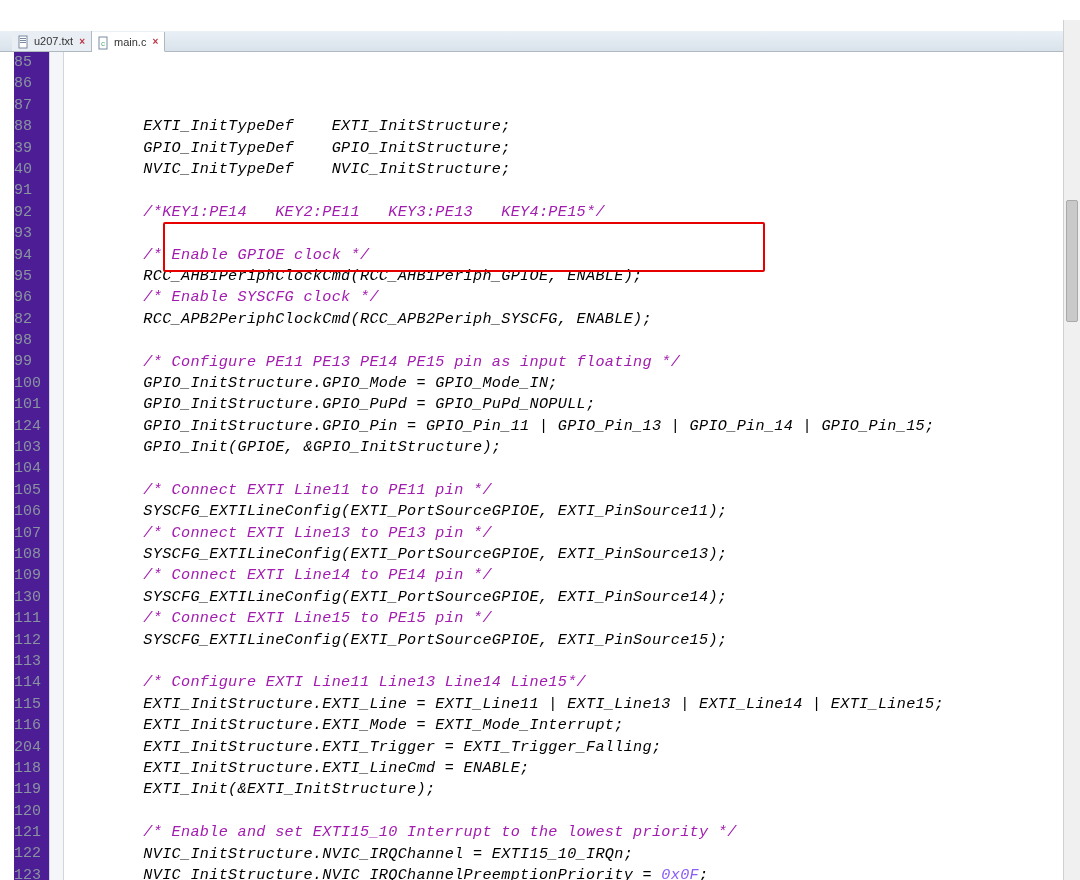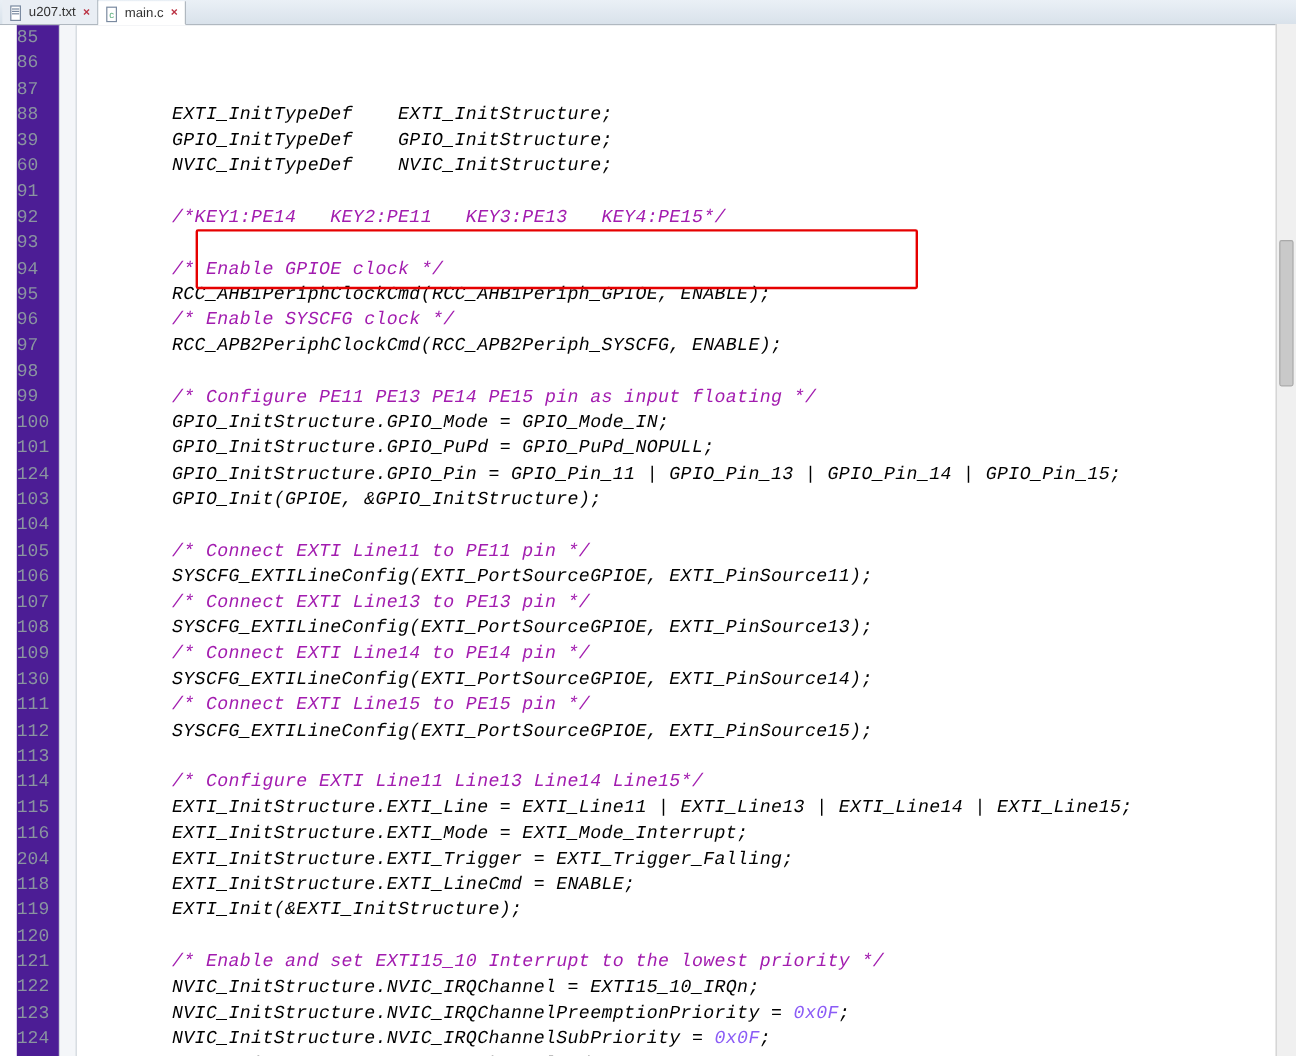--- a/index.html
+++ b/index.html
@@ -15,21 +15,22 @@
   .tab-bar {
     height: 20px;
     background: linear-gradient(#eaf0f6, #d9e2eb);
     border-bottom: 1px solid #b0b8c0;
     display: flex;
     align-items: stretch;
     font-family: Tahoma, sans-serif;
     font-size: 11px;
     color: #333;
     user-select: none;
-    padding-left: 2px;
+    padding-left: 12px;
+    margin-top: 31px;
   }
   .tab {
     display: flex;
     align-items: center;
     padding: 0 6px;
     border-right: 1px solid #b0b8c0;
     background: #e9eef4;
     gap: 4px;
     white-space: nowrap;
   }
@@ -156,28 +157,28 @@
 </div>
 
 <div class="editor-area">
   <div class="fold-strip"></div>
   <div class="gutter" id="gutter">
       <div>85</div>
       <div>86</div>
       <div>87</div>
       <div>88</div>
       <div>39</div>
-      <div>60</div>
+      <div>40</div>
       <div>91</div>
       <div>92</div>
       <div>93</div>
       <div>94</div>
       <div>95</div>
       <div>96</div>
-      <div>97</div>
+      <div>82</div>
       <div>98</div>
       <div>99</div>
       <div>100</div>
       <div>101</div>
       <div>124</div>
       <div>103</div>
       <div>104</div>
       <div>105</div>
       <div>106</div>
       <div>107</div>

